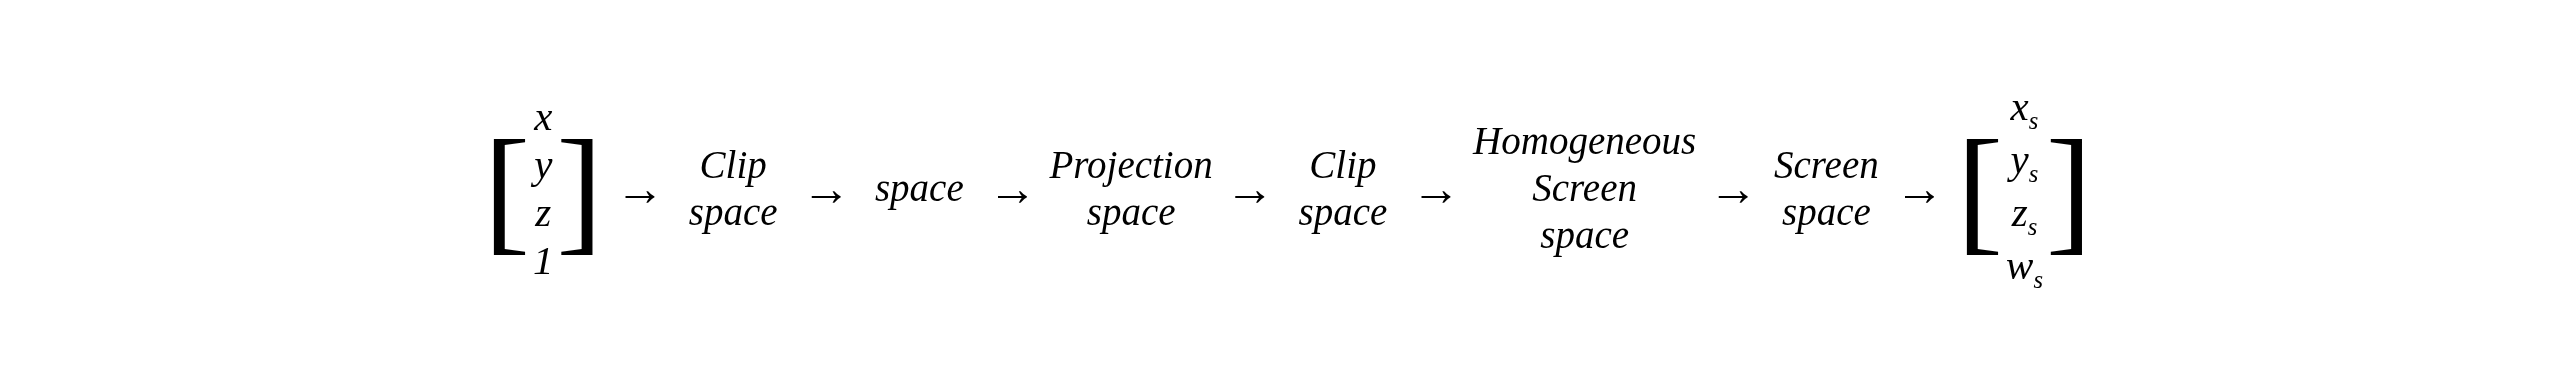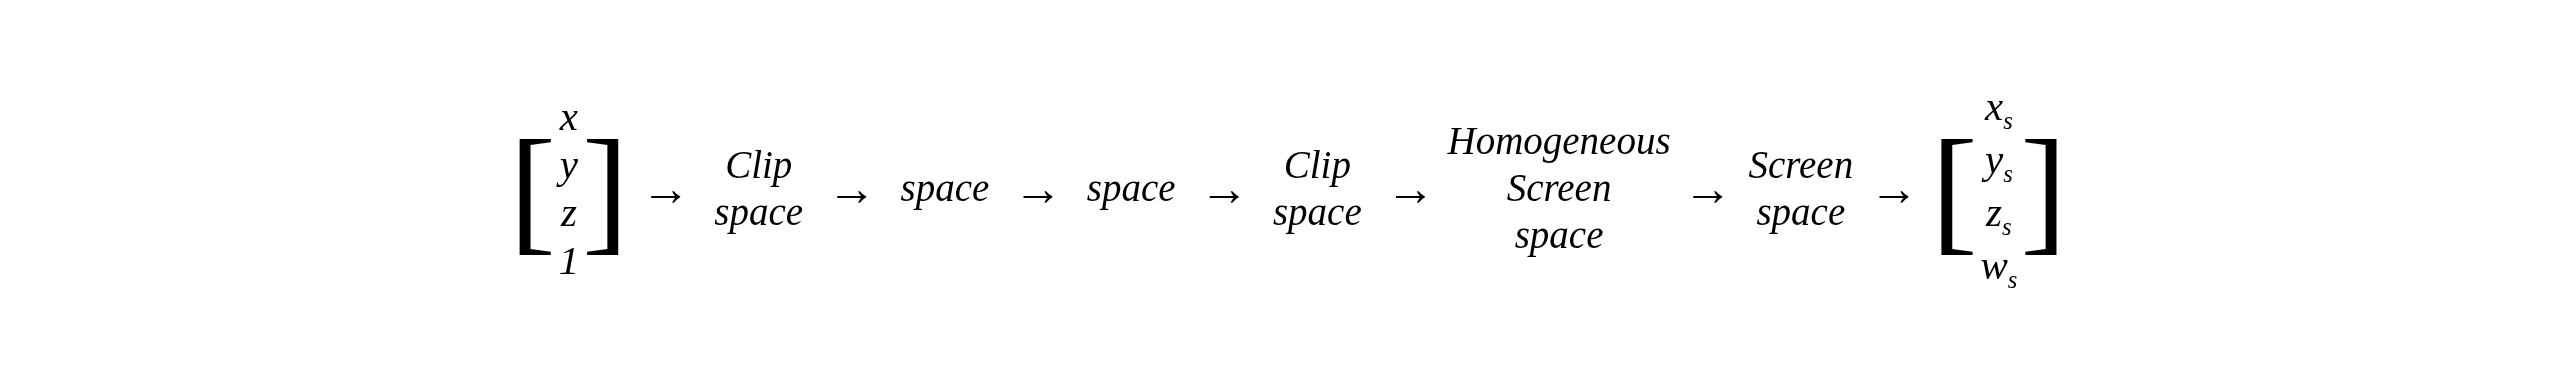--- a/index.html
+++ b/index.html
@@ -107,20 +107,21 @@
 
   <span class="arrow">→</span>
 
   <div class="space-label">
     <span>space</span>
   </div>
 
   <span class="arrow">→</span>
 
   <div class="space-label">
+    <span>Projection</span>
     <span>space</span>
   </div>
 
   <span class="arrow">→</span>
 
   <div class="space-label">
     <span>Clip</span>
     <span>space</span>
   </div>
 

